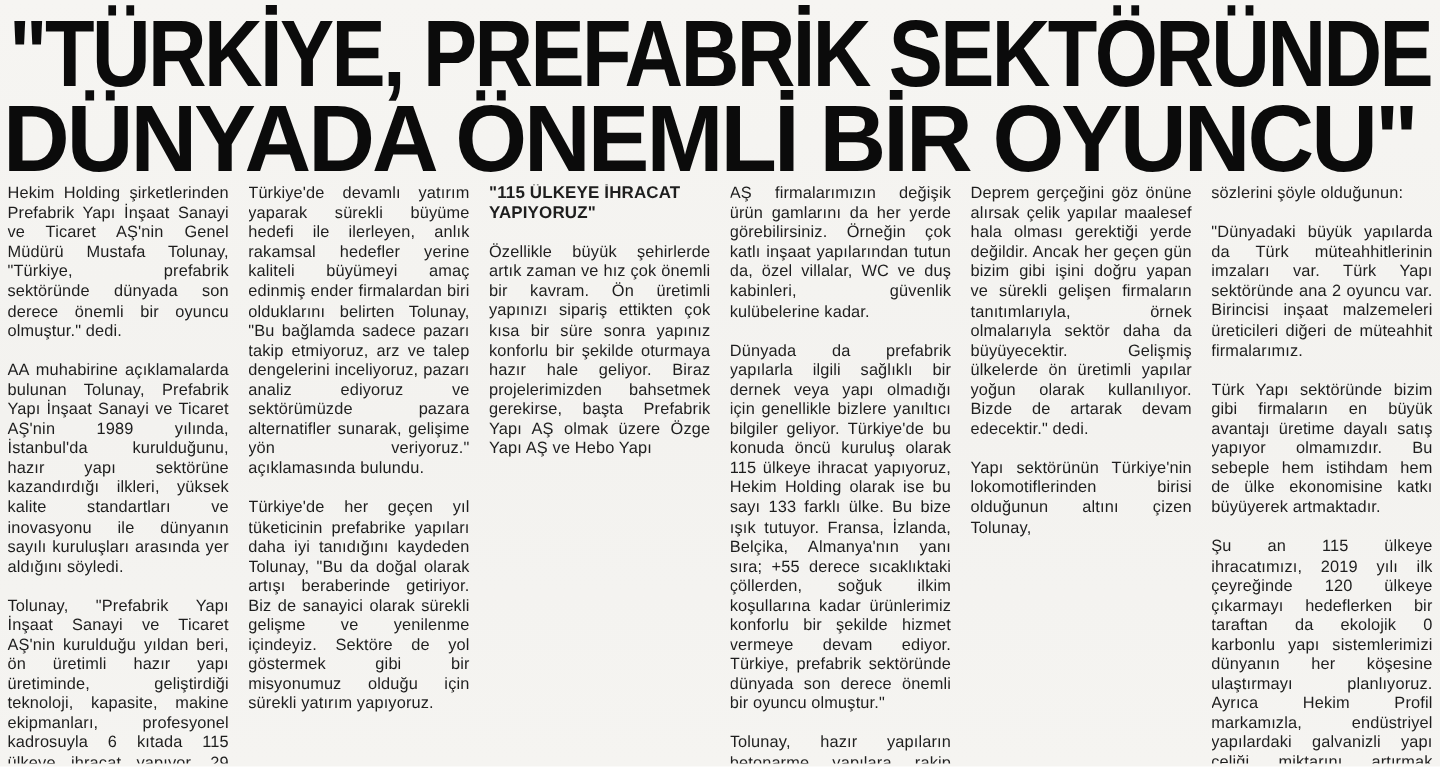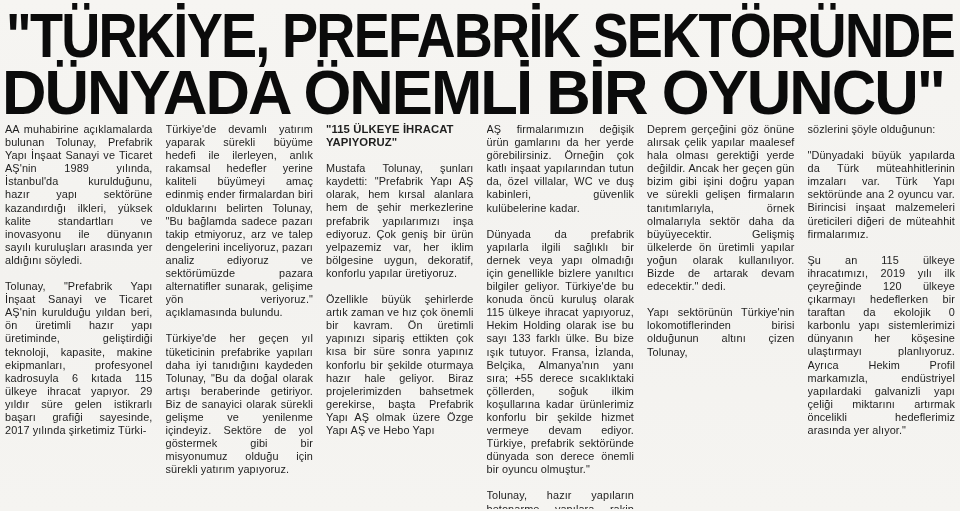--- a/index.html
+++ b/index.html
@@ -64,49 +64,50 @@
   <header class="headline">
     <svg viewBox="0 0 960 121" preserveAspectRatio="none">
       <text x="6" y="57" font-size="63" letter-spacing="-2" textLength="948" lengthAdjust="spacingAndGlyphs">"TÜRKİYE, PREFABRİK SEKTÖRÜNDE</text>
       <text x="2" y="114" font-size="63" letter-spacing="-2" textLength="942" lengthAdjust="spacingAndGlyphs">DÜNYADA ÖNEMLİ BİR OYUNCU"</text>
     </svg>
   </header>
 
   <main class="columns">
 
     <section class="col">
+      <p>Hekim Holding şirketlerinden Prefabrik Yapı İnşaat Sanayi ve Ticaret AŞ'nin Genel Müdürü Mustafa Tolunay, "Türkiye, prefabrik sektöründe dünyada son derece önemli bir oyuncu olmuştur." dedi.</p>
       <p>AA muhabirine açıklamalarda bulunan Tolunay, Prefabrik Yapı İnşaat Sanayi ve Ticaret AŞ'nin 1989 yılında, İstanbul'da kurulduğunu, hazır yapı sektörüne kazandırdığı ilkleri, yüksek kalite standartları ve inovasyonu ile dünyanın sayılı kuruluşları arasında yer aldığını söyledi.</p>
       <p>Tolunay, "Prefabrik Yapı İnşaat Sanayi ve Ticaret AŞ'nin kurulduğu yıldan beri, ön üretimli hazır yapı üretiminde, geliştirdiği teknoloji, kapasite, makine ekipmanları, profesyonel kadrosuyla 6 kıtada 115 ülkeye ihracat yapıyor. 29 yıldır süre gelen istikrarlı başarı grafiği sayesinde, 2017 yılında şirketimiz Türki-</p>
     </section>
 
     <section class="col">
       <p>Türkiye'de devamlı yatırım yaparak sürekli büyüme hedefi ile ilerleyen, anlık rakamsal hedefler yerine kaliteli büyümeyi amaç edinmiş ender firmalardan biri olduklarını belirten Tolunay, "Bu bağlamda sadece pazarı takip etmiyoruz, arz ve talep dengelerini inceliyoruz, pazarı analiz ediyoruz ve sektörümüzde pazara alternatifler sunarak, gelişime yön veriyoruz." açıklamasında bulundu.</p>
       <p>Türkiye'de her geçen yıl tüketicinin prefabrike yapıları daha iyi tanıdığını kaydeden Tolunay, "Bu da doğal olarak artışı beraberinde getiriyor. Biz de sanayici olarak sürekli gelişme ve yenilenme içindeyiz. Sektöre de yol göstermek gibi bir misyonumuz olduğu için sürekli yatırım yapıyoruz.</p>
     </section>
 
     <section class="col">
       <h2 class="subhead">"115 ÜLKEYE İHRACAT YAPIYORUZ"</h2>
-      <p>Mustafa Tolunay, şunları kaydetti: "Prefabrik Yapı AŞ olarak, hem kırsal alanlara hem de şehir merkezlerine prefabrik yapılarımızı inşa ediyoruz. Çok geniş bir ürün yelpazemiz var, her iklim bölgesine uygun, dekoratif, konforlu yapılar üretiyoruz.</p>
       <p>Özellikle büyük şehirlerde artık zaman ve hız çok önemli bir kavram. Ön üretimli yapınızı sipariş ettikten çok kısa bir süre sonra yapınız konforlu bir şekilde oturmaya hazır hale geliyor. Biraz projelerimizden bahsetmek gerekirse, başta Prefabrik Yapı AŞ olmak üzere Özge Yapı AŞ ve Hebo Yapı</p>
     </section>
 
     <section class="col">
       <p>AŞ firmalarımızın değişik ürün gamlarını da her yerde görebilirsiniz. Örneğin çok katlı inşaat yapılarından tutun da, özel villalar, WC ve duş kabinleri, güvenlik kulübelerine kadar.</p>
       <p>Dünyada da prefabrik yapılarla ilgili sağlıklı bir dernek veya yapı olmadığı için genellikle bizlere yanıltıcı bilgiler geliyor. Türkiye'de bu konuda öncü kuruluş olarak 115 ülkeye ihracat yapıyoruz, Hekim Holding olarak ise bu sayı 133 farklı ülke. Bu bize ışık tutuyor. Fransa, İzlanda, Belçika, Almanya'nın yanı sıra; +55 derece sıcaklıktaki çöllerden, soğuk ilkim koşullarına kadar ürünlerimiz konforlu bir şekilde hizmet vermeye devam ediyor. Türkiye, prefabrik sektöründe dünyada son derece önemli bir oyuncu olmuştur."</p>
       <p>Tolunay, hazır yapıların betonarme yapılara rakip olmadı-</p>
     </section>
 
     <section class="col">
       <p>Deprem gerçeğini göz önüne alırsak çelik yapılar maalesef hala olması gerektiği yerde değildir. Ancak her geçen gün bizim gibi işini doğru yapan ve sürekli gelişen firmaların tanıtımlarıyla, örnek olmalarıyla sektör daha da büyüyecektir. Gelişmiş ülkelerde ön üretimli yapılar yoğun olarak kullanılıyor. Bizde de artarak devam edecektir." dedi.</p>
       <p>Yapı sektörünün Türkiye'nin lokomotiflerinden birisi olduğunun altını çizen Tolunay,</p>
     </section>
 
     <section class="col">
       <p>sözlerini şöyle olduğunun:</p>
       <p>"Dünyadaki büyük yapılarda da Türk müteahhitlerinin imzaları var. Türk Yapı sektöründe ana 2 oyuncu var. Birincisi inşaat malzemeleri üreticileri diğeri de müteahhit firmalarımız.</p>
+      <p>Türk Yapı sektöründe bizim gibi firmaların en büyük avantajı üretime dayalı satış yapıyor olmamızdır. Bu sebeple hem istihdam hem de ülke ekonomisine katkı büyüyerek artmaktadır.</p>
       <p>
         <span>Şu an 115 ülkeye ihracatımızı, 2019 yılı ilk çeyreğinde 120 ülkeye çıkarmayı hedeflerken bir taraftan da ekolojik 0 karbonlu yapı sistemlerimizi dünyanın her köşesine ulaştırmayı planlıyoruz. Ayrıca Hekim Profil markamızla, endüstriyel yapılardaki galvanizli yapı çeliği miktarını artırmak öncelikli hedeflerimiz arasında yer alıyor."</span>
         
       </p>
     </section>
 
   </main>
 </div>
 
 </body></html>

